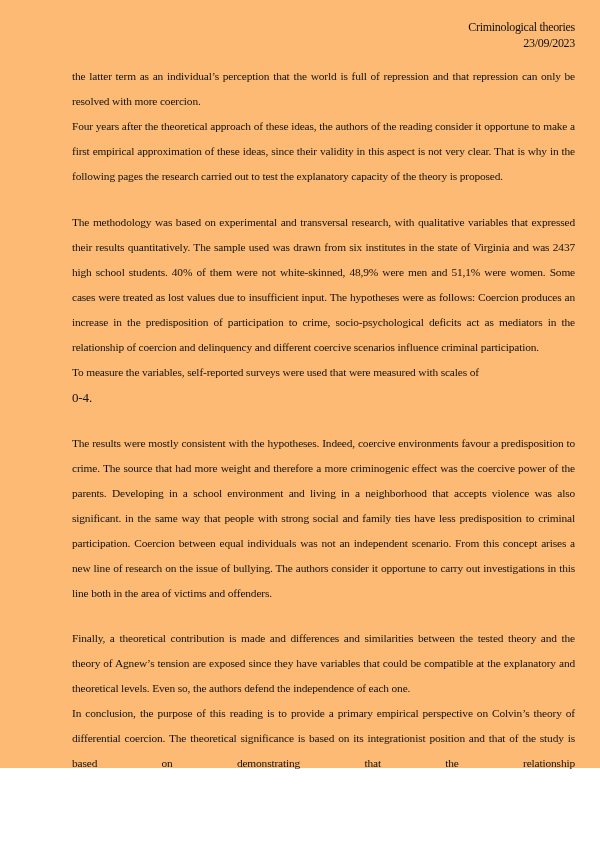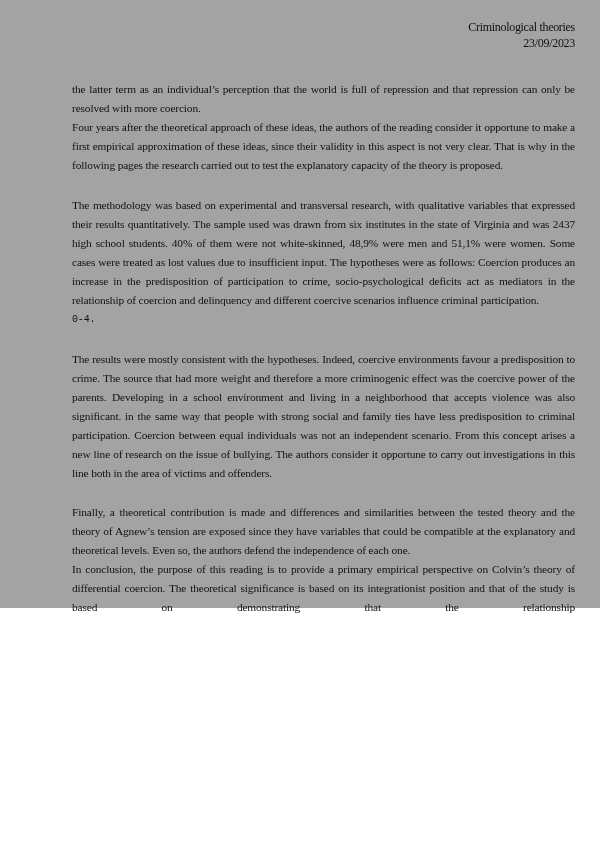--- a/index.html
+++ b/index.html
@@ -1,48 +1,49 @@
 <!DOCTYPE html>
 <html><head>
 <meta charset="utf-8">
 <style>
   html, body { margin: 0; padding: 0; background: #ffffff; }
   body { width: 600px; height: 848px; position: relative; overflow: hidden; }
   .page {
-    position: absolute; left: 0; top: 0; width: 600px; height: 608px;
-    background: #a3a3a3; color: #111111;
+    position: absolute; left: 0; top: 0; width: 600px; height: 768px;
+    background: #fdba74; color: #111111;
     font-family: "Liberation Serif", "DejaVu Serif", serif;
   }
   .header {
     position: absolute; right: 25px; top: 19px; text-align: right;
     font-size: 12px; line-height: 16px; letter-spacing: -0.3px;
   }
   .body {
-    position: absolute; left: 72px; top: 80px; width: 503px;
-    font-size: 11.4px; line-height: 19px; letter-spacing: -0.15px;
+    position: absolute; left: 72px; top: 64px; width: 503px;
+    font-size: 11.4px; line-height: 25px; letter-spacing: -0.15px;
   }
   .body p { margin: 0; text-align: justify; }
   .body p.last-line-left { text-align-last: left; }
   .gap { height: 20.8px; }
-  .sans { font-family: Liberation Mono, monospace; font-size: 10px; }
+  .sans { font-family: Liberation Serif, serif; font-size: 13px; }
 </style>
 </head>
 <body>
 
 <div class="page">
   <div class="header">
     <div>Criminological theories</div>
     <div>23/09/2023</div>
   </div>
 
   <div class="body">
     <p class="last-line-left">the latter term as an individual’s perception that the world is full of repression and that repression can only be resolved with more coercion.</p>
     <p class="last-line-left">Four years after the theoretical approach of these ideas, the authors of the reading consider it opportune to make a first empirical approximation of these ideas, since their validity in this aspect is not very clear. That is why in the following pages the research carried out to test the explanatory capacity of the theory is proposed.</p>
     <div class="gap"></div>
     <p class="last-line-left">The methodology was based on experimental and transversal research, with qualitative variables that expressed their results quantitatively. The sample used was drawn from six institutes in the state of Virginia and was 2437 high school students. 40% of them were not white-skinned, 48,9% were men and 51,1% were women. Some cases were treated as lost values due to insufficient input. The hypotheses were as follows: Coercion produces an increase in the predisposition of participation to crime, socio-psychological deficits act as mediators in the relationship of coercion and delinquency and different coercive scenarios influence criminal participation.</p>
+    <p class="last-line-left">To measure the variables, self-reported surveys were used that were measured with scales of</p>
     <p class="sans">0-4.</p>
     <div class="gap"></div>
     <p class="last-line-left">The results were mostly consistent with the hypotheses. Indeed, coercive environments favour a predisposition to crime. The source that had more weight and therefore a more criminogenic effect was the coercive power of the parents. Developing in a school environment and living in a neighborhood that accepts violence was also significant. in the same way that people with strong social and family ties have less predisposition to criminal participation. Coercion between equal individuals was not an independent scenario. From this concept arises a new line of research on the issue of bullying. The authors consider it opportune to carry out investigations in this line both in the area of victims and offenders.</p>
     <div class="gap"></div>
     <p class="last-line-left">Finally, a theoretical contribution is made and differences and similarities between the tested theory and the theory of Agnew’s tension are exposed since they have variables that could be compatible at the explanatory and theoretical levels. Even so, the authors defend the independence of each one.</p>
     <p style="text-align-last: justify; font-family: Liberation Serif, serif;">In conclusion, the purpose of this reading is to provide a primary empirical perspective on Colvin’s theory of differential coercion. The theoretical significance is based on its integrationist position and that of the study is based on demonstrating that the relationship</p>
   </div>
 </div>
 
 </body></html>

